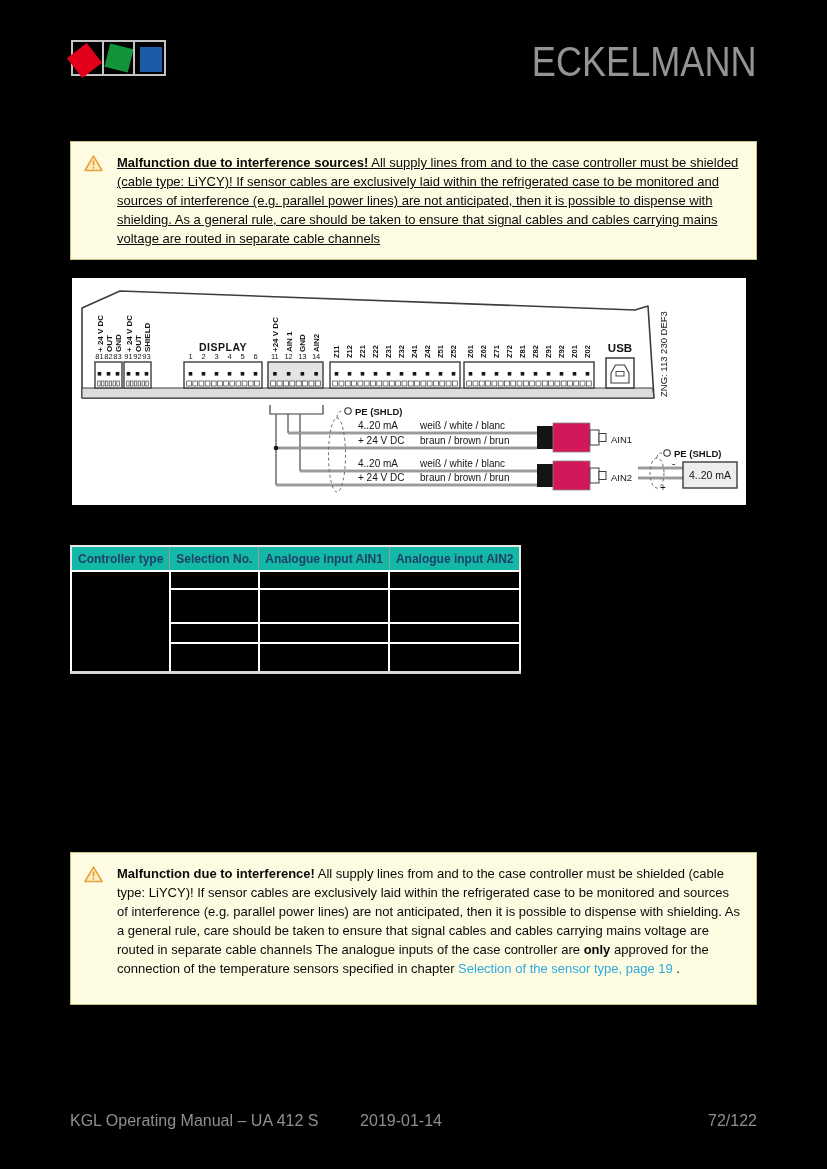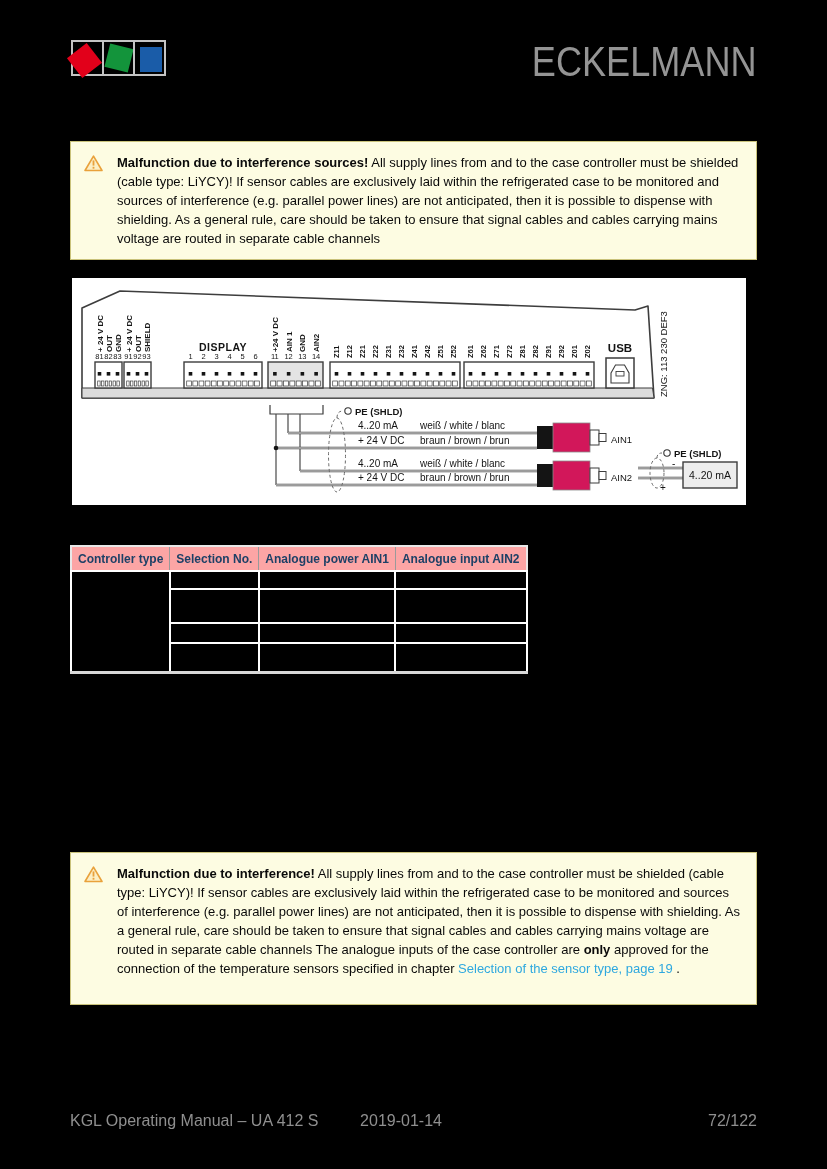--- a/index.html
+++ b/index.html
@@ -25,21 +25,21 @@
   .notice b{font-weight:bold;}
   .link{color:#2EA8DF;cursor:pointer;text-align:center;}
 
   
   .panel{position:absolute;left:72px;top:278px;width:674px;height:227px;background:#fff;}
   .panel svg{display:block;}
 
   
   .io-table{position:absolute;left:70px;top:545px;border-collapse:collapse;table-layout:fixed;
             border:2px solid #E8E8E8;border-bottom:3px solid #D8D8D8;}
-  .io-table th{background:#fca5a5;color:#1D4066;font-size:12px;font-weight:bold;text-align:left;
+  .io-table th{background:#14b8a6;color:#1D4066;font-size:12px;font-weight:bold;text-align:left;
                padding:3px 6px;border:1px solid #9A9A9A;height:17px;white-space:nowrap;}
   .io-table td{background:#000;border:2px solid #fff;}
 
   
   .footer-item{position:absolute;top:1112px;font-size:16px;color:#8F8F8F;}
   .footer-left{left:70px;}
   .footer-center{left:0;width:802px;text-align:center;}
   .footer-right{right:70px;margin-left:24px;}
 </style>
 </head>
@@ -53,21 +53,21 @@
     </div>
     <div class="logo-cell">
       <div class="logo-shape shape-green"></div>
     </div>
     <div class="logo-cell">
       <div class="logo-shape shape-blue"></div>
     </div>
   </div>
   <div class="brand">ECKELMANN</div>
 
-  <div class="notice notice-yellow" style="top:141px;min-height:115px;">
+  <div class="notice notice-yellow" style="top:141px;min-height:115px;text-decoration:underline;">
     <span class="icon">
       <svg width="19" height="17" viewBox="0 0 19 17">
         <polygon points="9.5,1.2 18,15.5 1,15.5" fill="#FCEFC4" stroke="#E9A13B" stroke-width="1.6" stroke-linejoin="round"></polygon>
         <rect x="8.6" y="5.4" width="1.8" height="5.2" fill="#E9A13B"></rect>
         <rect x="8.6" y="11.8" width="1.8" height="1.9" fill="#E9A13B"></rect>
       </svg>
     </span>
     <span><b>Malfunction due to interference sources!</b><span> All supply lines from and to the case controller must be shielded (cable type: LiYCY)! If sensor cables are exclusively laid within the refrigerated case to be monitored and sources of interference (e.g. parallel power lines) are not anticipated, then it is possible to dispense with shielding. As a general rule, care should be taken to ensure that signal cables and cables carrying mains voltage are routed in separate cable channels</span></span>
   </div>
 
@@ -311,21 +311,21 @@
     <colgroup>
         <col style="width:82px">
         <col style="width:73px">
         <col style="width:113px">
         <col style="width:108px">
       </colgroup>
     <tbody>
         <tr>
       <th>Controller type</th>
       <th>Selection No.</th>
-      <th>Analogue power AIN1</th>
+      <th>Analogue input AIN1</th>
       <th>Analogue input AIN2</th>
     </tr>
     <tr style="height:18px;">
       <td rowspan="4"></td>
       <td></td>
           <td></td>
           <td></td>
     </tr>
     <tr style="height:34px;">
       <td></td>

